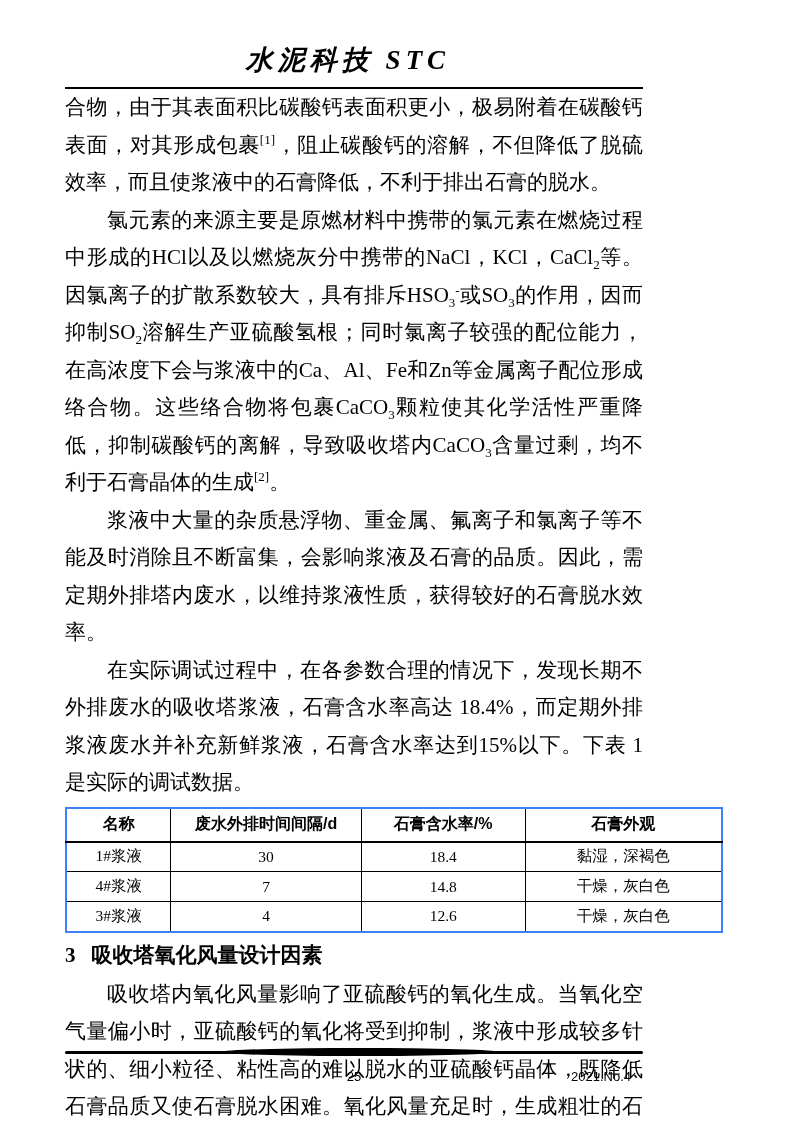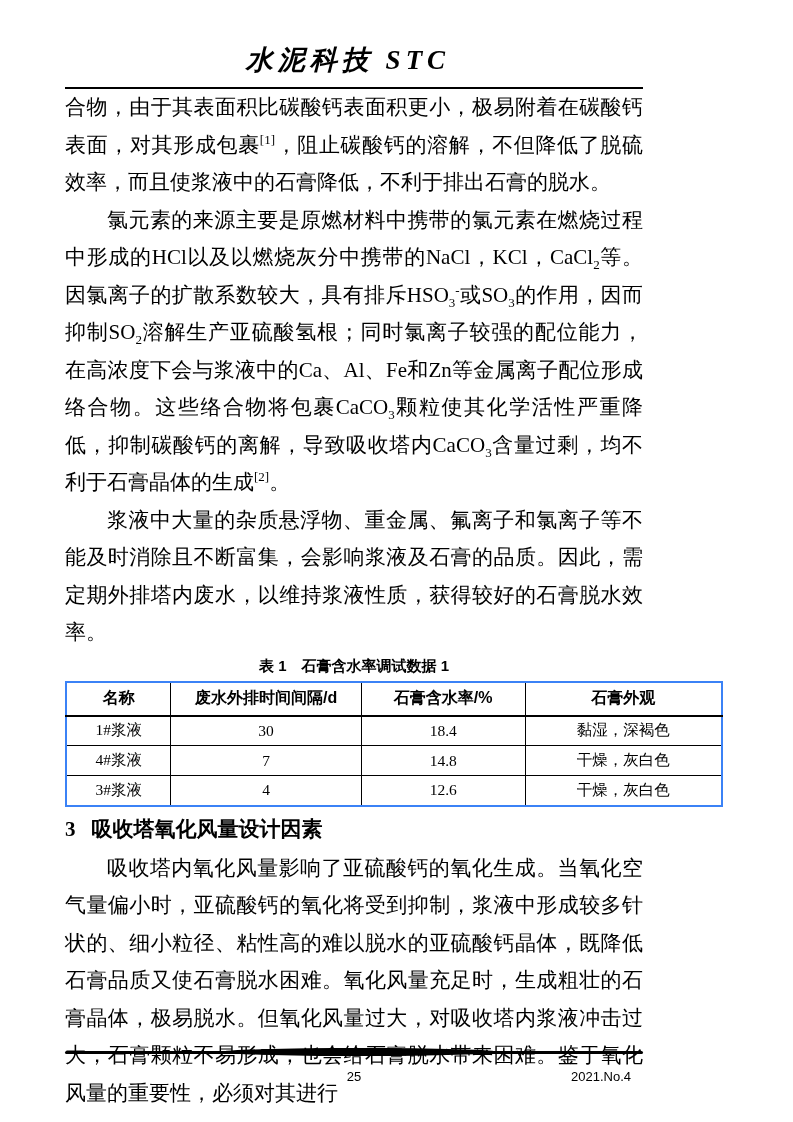--- a/index.html
+++ b/index.html
@@ -91,22 +91,22 @@
   <div class="journal-header">
     <div class="journal-title">水泥科技 STC</div>
   </div>
   <div class="header-rule"></div>
 
   <div class="content">
 
     <p class="body-para no-indent"><span>合物，由于其表面积比碳酸钙表面积更小，极易附着在碳酸钙表面，对其形成包裹</span><span class="sup">[1]</span><span>，阻止碳酸钙的溶解，不但降低了脱硫效率，而且使浆液中的石膏降低，不利于排出石膏的脱水。</span></p>
     <p class="body-para"><span>氯元素的来源主要是原燃材料中携带的氯元素在燃烧过程中形成的HCl以及以燃烧灰分中携带的NaCl，KCl，CaCl</span><span class="sub">2</span><span>等。因氯离子的扩散系数较大，具有排斥HSO</span><span class="sub">3</span><span class="sup">-</span><span>或SO</span><span class="sub">3</span><span>的作用，因而抑制SO</span><span class="sub">2</span><span>溶解生产亚硫酸氢根；同时氯离子较强的配位能力，在高浓度下会与浆液中的Ca、Al、Fe和Zn等金属离子配位形成络合物。这些络合物将包裹CaCO</span><span class="sub">3</span><span>颗粒使其化学活性严重降低，抑制碳酸钙的离解，导致吸收塔内CaCO</span><span class="sub">3</span><span>含量过剩，均不利于石膏晶体的生成</span><span class="sup">[2]</span><span>。</span></p>
     <p class="body-para"><span>浆液中大量的杂质悬浮物、重金属、氟离子和氯离子等不能及时消除且不断富集，会影响浆液及石膏的品质。因此，需定期外排塔内废水，以维持浆液性质，获得较好的石膏脱水效率。</span></p>
+    <p class="body-para"><span>在实际调试过程中，在各参数合理的情况下，发现长期不外排废水的吸收塔浆液，石膏含水率高达 18.4%，而定期外排浆液废水并补充新鲜浆液，石膏含水率达到15%以下。下表 1 是实际的调试数据。</span></p>
 
-    <div class="table-caption">表 1　石膏含水率调试数据 1</div>
 
     <table class="data-table">
       <colgroup>
         <col class="col-name">
           <col class="col-interval">
           <col class="col-moisture">
           <col class="col-appearance">
       </colgroup>
       <thead>
         <tr>

